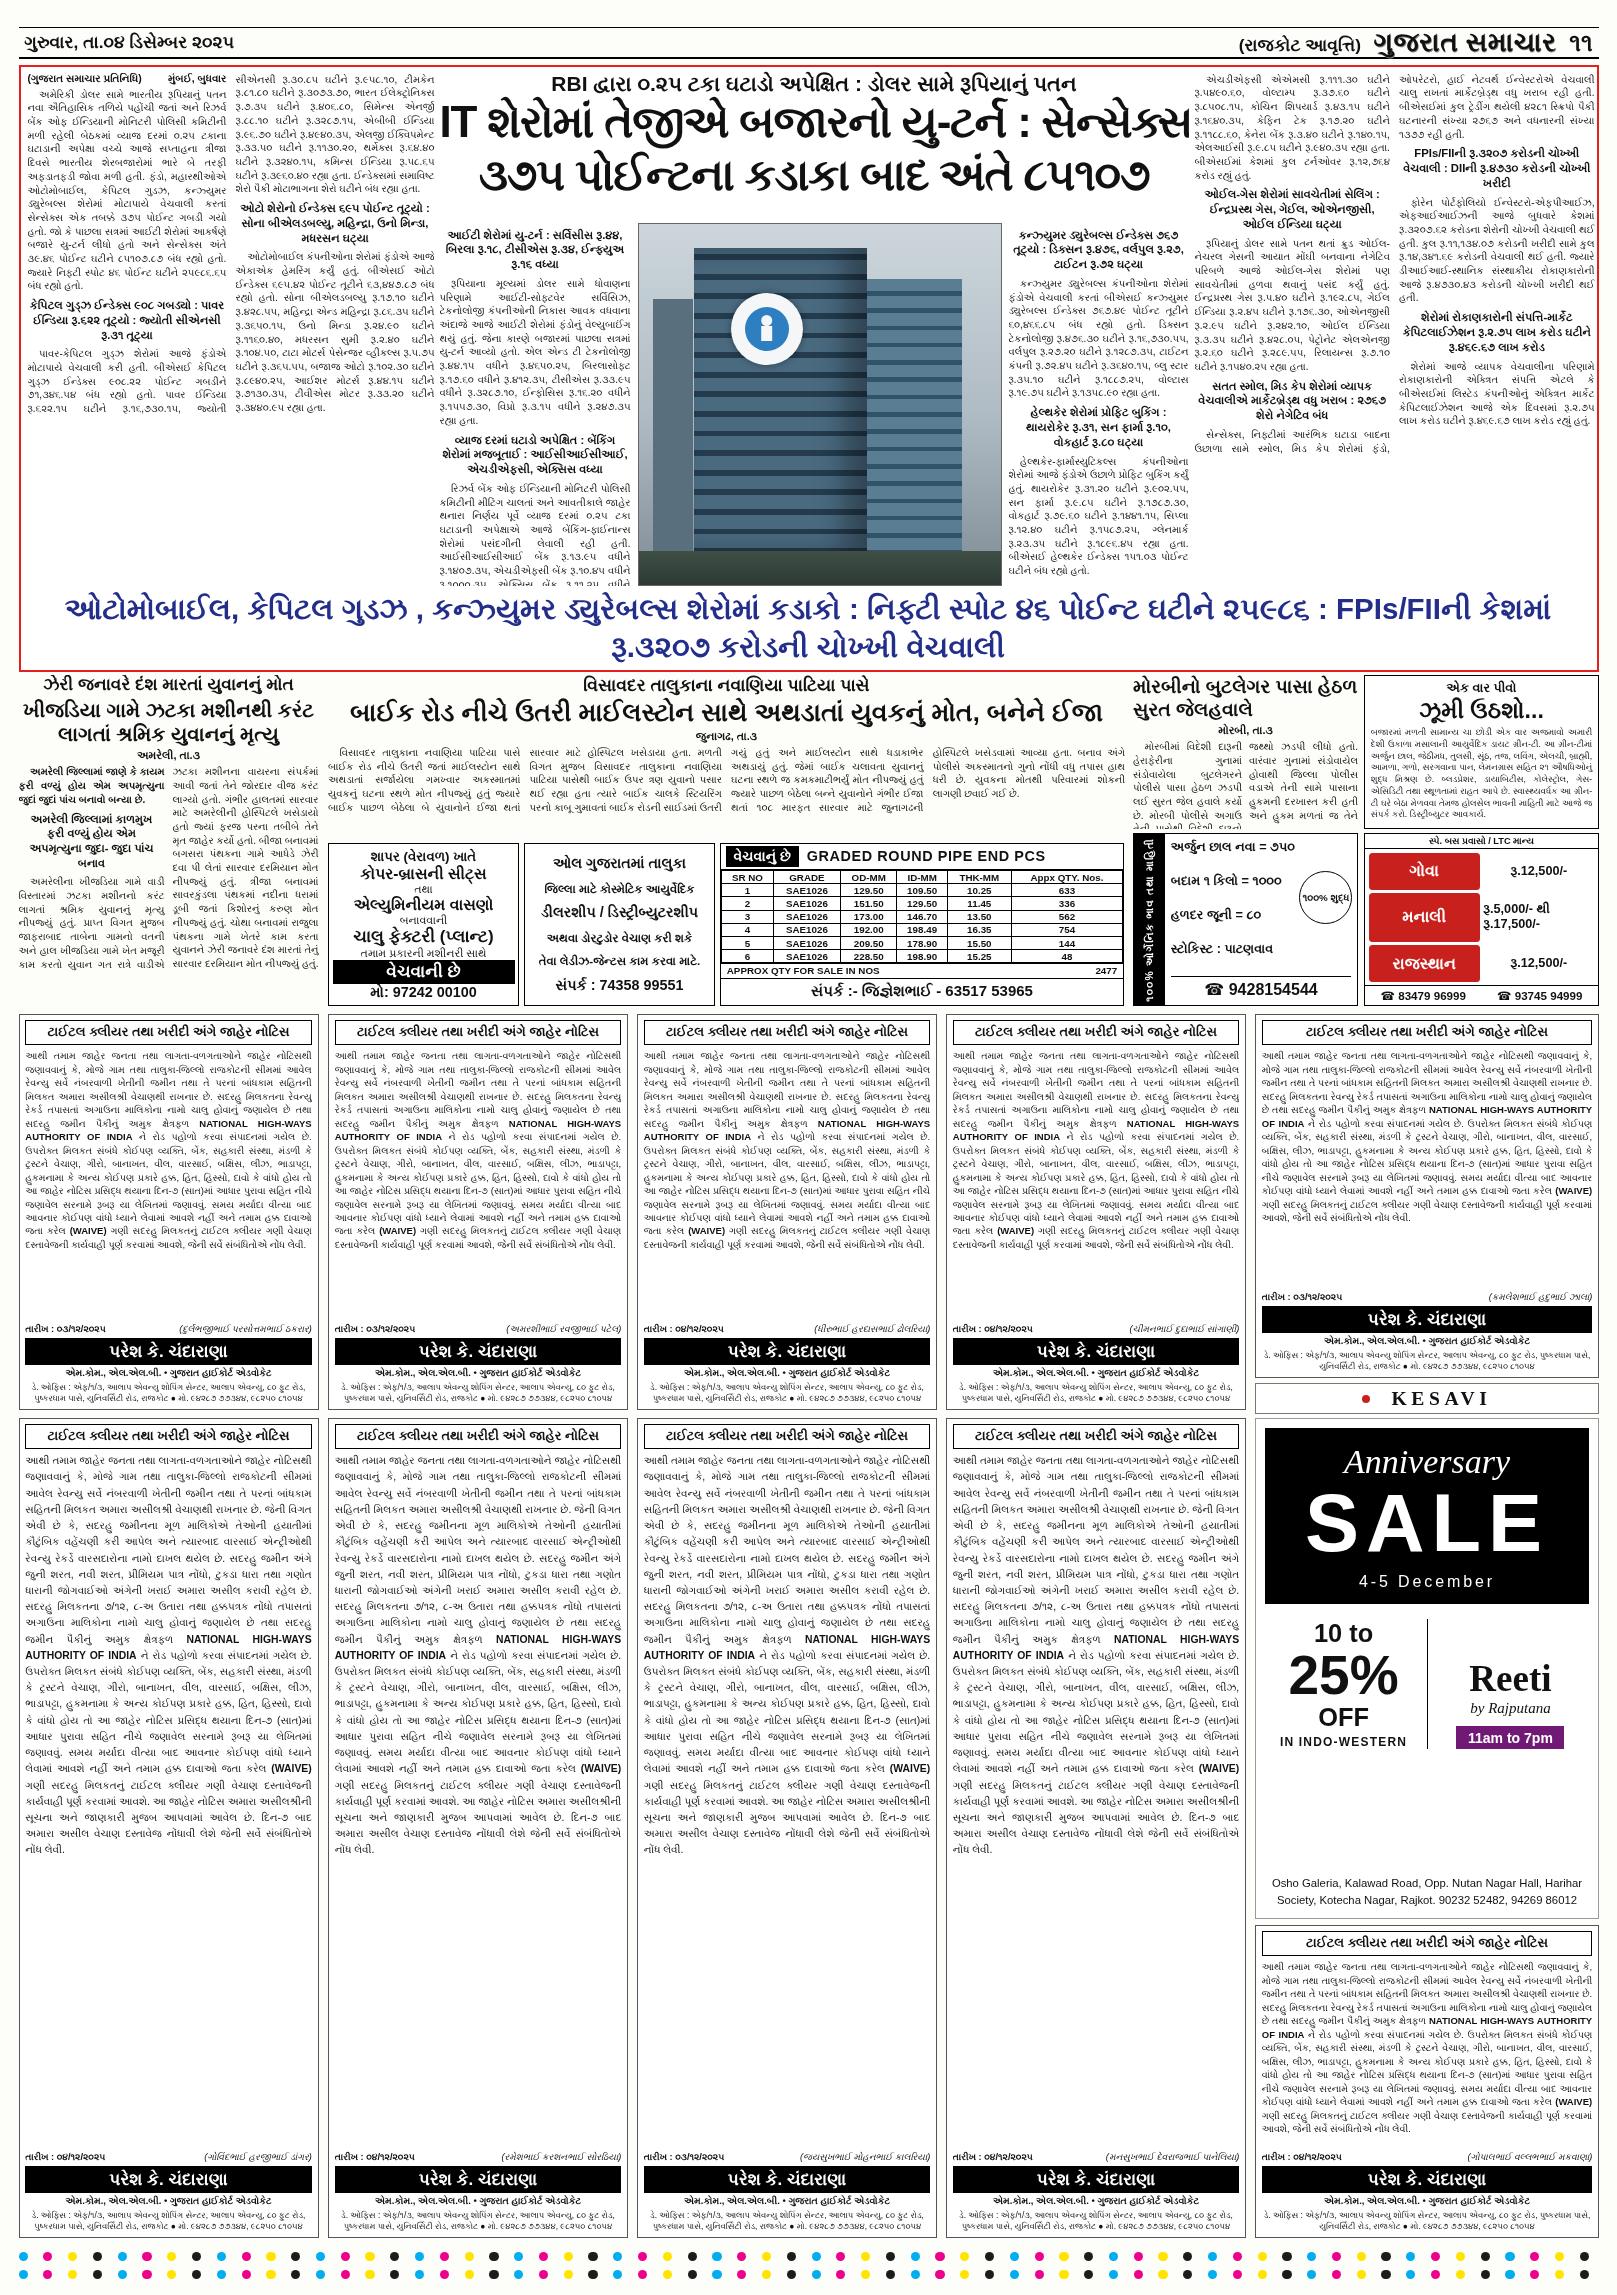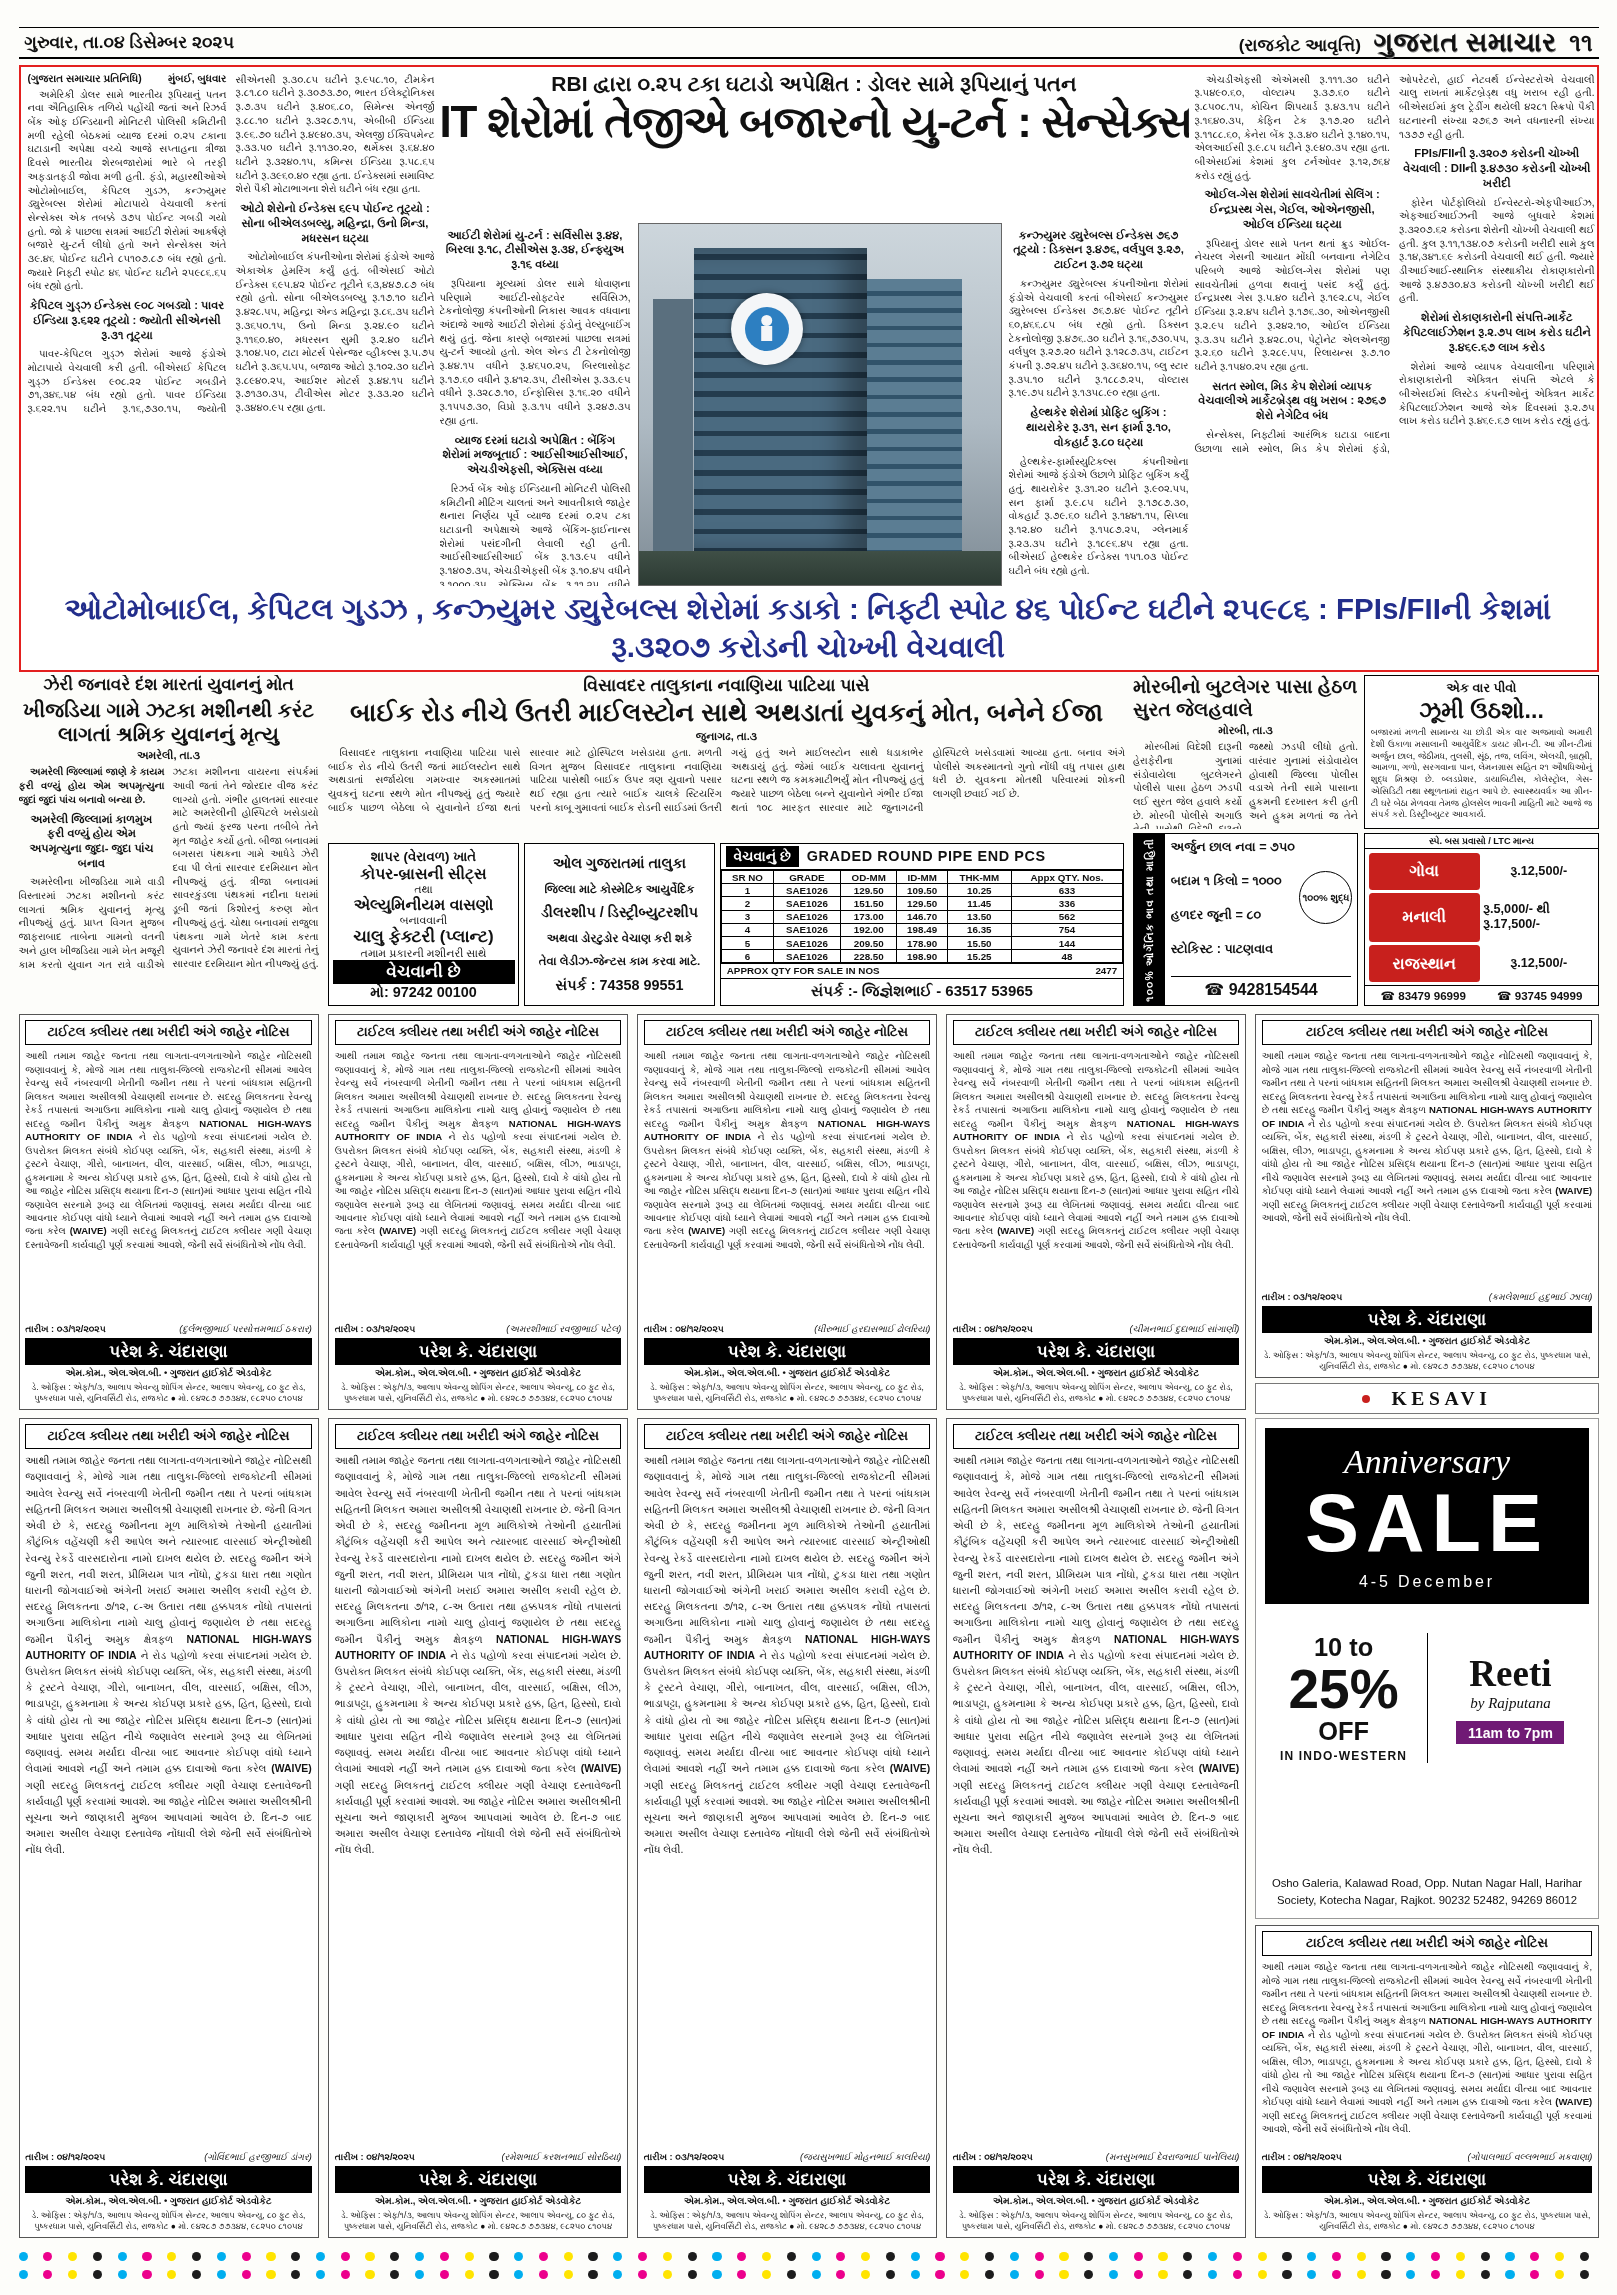--- a/index.html
+++ b/index.html
@@ -125,21 +125,21 @@
           font-size:19.6px;font-weight:900;letter-spacing:4.6px}
   .kesavi .dot-red{width:8px;height:8px;border-radius:50%;background:#c8201d}
 
   
   .sale{position:absolute;left:1255px;top:1418px;width:344px;height:501px;border:1.2px solid #999;background:#fff;
         padding:9.2px;text-align:center;display:flex;flex-direction:column}
   .sale-black{background:#000;color:#fff;padding:15px 4.6px 12.7px}
   .sale-script{font-family:"Liberation Serif",serif;font-style:italic;font-size:34px}
   .sale-word{font-size:81px;font-weight:900;letter-spacing:7px;line-height:1.05}
   .sale-dates{font-size:16px;letter-spacing:2.9px;margin-top:7px}
-  .sale-mid{display:flex;margin-top:29px;align-items:center}
+  .sale-mid{display:flex;margin-top:15px;align-items:flex-end}
   .offer-left{flex:1;border-right:1.2px solid #000;padding-right:4.6px}
   .offer-a{font-size:25.4px;font-weight:900}
   .offer-b{font-size:55px;font-weight:900;line-height:1}
   .offer-c{font-size:25.4px;font-weight:900}
   .offer-sub{font-size:12px;font-weight:bold;letter-spacing:1.2px;margin-top:3.5px}
   .brand-right{flex:1;padding-left:4.6px}
   .brand-name{font-family:"Liberation Serif",serif;font-size:37px;font-weight:bold}
   .brand-sub{font-family:"Liberation Serif",serif;font-style:italic;font-size:15px}
   .hours{display:inline-block;background:#701a75;color:#fff;font-size:14px;font-weight:bold;padding:3.5px 11.6px;margin-top:9.2px}
   .sale-addr{font-size:11.3px;line-height:1.5;margin-top:auto}
@@ -172,20 +172,21 @@
       <p class="bp">અમેરિકી ડોલર સામે ભારતીય રૂપિયાનું પતન નવા ઐતિહાસિક તળિયે પહોંચી જતાં અને રિઝર્વ બેંક ઓફ ઈન્ડિયાની મોનિટરી પોલિસી કમિટીની મળી રહેલી બેઠકમાં વ્યાજ દરમાં ૦.૨૫ ટકાના ઘટાડાની અપેક્ષા વચ્ચે આજે સપ્તાહના ત્રીજા દિવસે ભારતીય શેરબજારોમાં ભારે બે તરફી અફડાતફડી જોવા મળી હતી. ફંડો, મહારથીઓએ ઓટોમોબાઈલ, કેપિટલ ગુડઝ, કન્ઝ્યુમર ડ્યુરેબલ્સ શેરોમાં મોટાપાયે વેચવાલી કરતાં સેન્સેક્સ એક તબક્કે ૩૭૫ પોઈન્ટ ગબડી ગયો હતો. જો કે પાછલા સત્રમાં આઈટી શેરોમાં આકર્ષણે બજારે યુ-ટર્ન લીધો હતો અને સેન્સેક્સ અંતે ૩૯.૪૬ પોઈન્ટ ઘટીને ૮૫૧૦૭.૮૭ બંધ રહ્યો હતો. જ્યારે નિફ્ટી સ્પોટ ૪૬ પોઈન્ટ ઘટીને ૨૫૯૮૬.૬૫ બંધ રહ્યો હતો.</p>
       <div class="xh">કેપિટલ ગુડ્ઝ ઈન્ડેક્સ ૯૦૮ ગબડ્યો : પાવર ઈન્ડિયા રૂ.૬૨૨ તૂટ્યો : જ્યોતી સીએનસી રૂ.૩૧ તૂટ્યા</div>
       <p class="bp">પાવર-કેપિટલ ગુડ્ઝ શેરોમાં આજે ફંડોએ મોટાપાયે વેચવાલી કરી હતી. બીએસઈ કેપિટલ ગુડ્ઝ ઈન્ડેક્સ ૯૦૮.૨૨ પોઈન્ટ ગબડીને ૭૧,૩૪૬.૫૪ બંધ રહ્યો હતો. પાવર ઈન્ડિયા રૂ.૬૨૨.૧૫ ઘટીને રૂ.૧૬,૭૩૦.૧૫, જ્યોતી સીએનસી રૂ.૩૦.૮૫ ઘટીને રૂ.૯૫૮.૧૦, ટીમકેન રૂ.૮૧.૮૦ ઘટીને રૂ.૩૦૭૩.૭૦, ભારત ઈલેક્ટ્રોનિક્સ રૂ.૭.૩૫ ઘટીને રૂ.૪૦૬.૮૦, સિમેન્સ એનર્જી રૂ.૮૮.૧૦ ઘટીને રૂ.૩૨૮૭.૧૫, એબીબી ઈન્ડિયા રૂ.૯૬.૭૦ ઘટીને રૂ.૪૯૪૦.૩૫, એલજી ઈક્વિપમેન્ટ રૂ.૩૩.૫૦ ઘટીને રૂ.૧૧૩૦.૨૦, થર્મેક્સ રૂ.૬૪.૪૦ ઘટીને રૂ.૩૨૪૦.૧૫, કમિન્સ ઈન્ડિયા રૂ.૫૮.૬૫ ઘટીને રૂ.૩૯૬૦.૪૦ રહ્યા હતા. ઈન્ડેક્સમાં સમાવિષ્ટ શેરો પૈકી મોટાભાગના શેરો ઘટીને બંધ રહ્યા હતા.</p>
       <div class="xh">ઓટો શેરોનો ઈન્ડેક્સ ૬૯૫ પોઈન્ટ તૂટ્યો : સોના બીએલડબલ્યુ, મહિન્દ્રા, ઉનો મિન્ડા, મધરસન ઘટ્યા</div>
       <p class="bp">ઓટોમોબાઈલ કંપનીઓના શેરોમાં ફંડોએ આજે એકાએક હેમરિંગ કર્યું હતું. બીએસઈ ઓટો ઈન્ડેક્સ ૬૯૫.૪૨ પોઈન્ટ તૂટીને ૬૩,૪૪૭.૮૭ બંધ રહ્યો હતો. સોના બીએલડબલ્યુ રૂ.૧૭.૧૦ ઘટીને રૂ.૪૨૮.૫૫, મહિન્દ્રા એન્ડ મહિન્દ્રા રૂ.૮૬.૩૫ ઘટીને રૂ.૩૬૫૦.૧૫, ઉનો મિન્ડા રૂ.૨૪.૯૦ ઘટીને રૂ.૧૧૬૦.૪૦, મધરસન સુમી રૂ.૨.૪૦ ઘટીને રૂ.૧૦૪.૫૦, ટાટા મોટર્સ પેસેન્જર વ્હીકલ્સ રૂ.૫.૭૫ ઘટીને રૂ.૩૬૫.૫૫, બજાજ ઓટો રૂ.૧૦૨.૩૦ ઘટીને રૂ.૮૯૪૦.૨૫, આઈશર મોટર્સ રૂ.૪૪.૧૫ ઘટીને રૂ.૭૧૩૦.૩૫, ટીવીએસ મોટર રૂ.૩૩.૨૦ ઘટીને રૂ.૩૪૪૦.૯૫ રહ્યા હતા.</p>
     </div>
 
     <div class="center">
       <div class="kicker">RBI દ્વારા ૦.૨૫ ટકા ઘટાડો અપેક્ષિત : ડોલર સામે રૂપિયાનું પતન</div>
       <div class="hl">IT શેરોમાં તેજીએ બજારનો યુ-ટર્ન : સેન્સેક્સ</div>
+      <div class="hl">૩૭૫ પોઈન્ટના કડાકા બાદ અંતે ૮૫૧૦૭</div>
       <div class="midrow">
         <div class="colB">
           <div class="xh">આઈટી શેરોમાં યુ-ટર્ન : સર્વિસીસ રૂ.૪૪, બિરલા રૂ.૧૮, ટીસીએસ રૂ.૩૪, ઈન્ફ્યુઅ રૂ.૧૬ વધ્યા</div>
           <p class="bp">રૂપિયાના મૂલ્યમાં ડોલર સામે ધોવાણના પરિણામે આઈટી-સોફ્ટવેર સર્વિસિઝ, ટેકનોલોજી કંપનીઓની નિકાસ આવક વધવાના અંદાજે આજે આઈટી શેરોમાં ફંડોનું વેલ્યુબાઈંગ થયું હતું. જેના કારણે બજારમાં પાછલા સત્રમાં યુ-ટર્ન આવ્યો હતો. એલ એન્ડ ટી ટેકનોલોજી રૂ.૪૪.૧૫ વધીને રૂ.૪૬૫૦.૨૫, બિરલાસોફ્ટ રૂ.૧૭.૬૦ વધીને રૂ.૪૧૨.૩૫, ટીસીએસ રૂ.૩૩.૯૫ વધીને રૂ.૩૨૮૭.૧૦, ઈન્ફોસિસ રૂ.૧૬.૨૦ વધીને રૂ.૧૫૫૭.૩૦, વિપ્રો રૂ.૩.૧૫ વધીને રૂ.૨૪૭.૩૫ રહ્યા હતા.</p>
           <div class="xh">વ્યાજ દરમાં ઘટાડો અપેક્ષિત : બેંકિંગ શેરોમાં મજબૂતાઈ : આઈસીઆઈસીઆઈ, એચડીએફસી, એક્સિસ વધ્યા</div>
           <p class="bp">રિઝર્વ બેંક ઓફ ઈન્ડિયાની મોનિટરી પોલિસી કમિટીની મીટિંગ ચાલતાં અને આવતીકાલે જાહેર થનારા નિર્ણય પૂર્વે વ્યાજ દરમાં ૦.૨૫ ટકા ઘટાડાની અપેક્ષાએ આજે બેંકિંગ-ફાઈનાન્સ શેરોમાં પસંદગીની લેવાલી રહી હતી. આઈસીઆઈસીઆઈ બેંક રૂ.૧૩.૯૫ વધીને રૂ.૧૪૦૭.૩૫, એચડીએફસી બેંક રૂ.૧૦.૪૫ વધીને રૂ.૧૦૦૦.૩૫, એક્સિસ બેંક રૂ.૧૧.૨૫ વધીને રૂ.૧૨૮૦.૪૫, કોટક મહિન્દ્રા બેંક રૂ.૧૮.૬૦ વધીને રૂ.૨૧૫૦.૩૫ રહ્યા હતા.</p>
         </div>
         <div class="photo">
           <div class="ph-pod"></div>
           <div class="ph-tower"></div>

